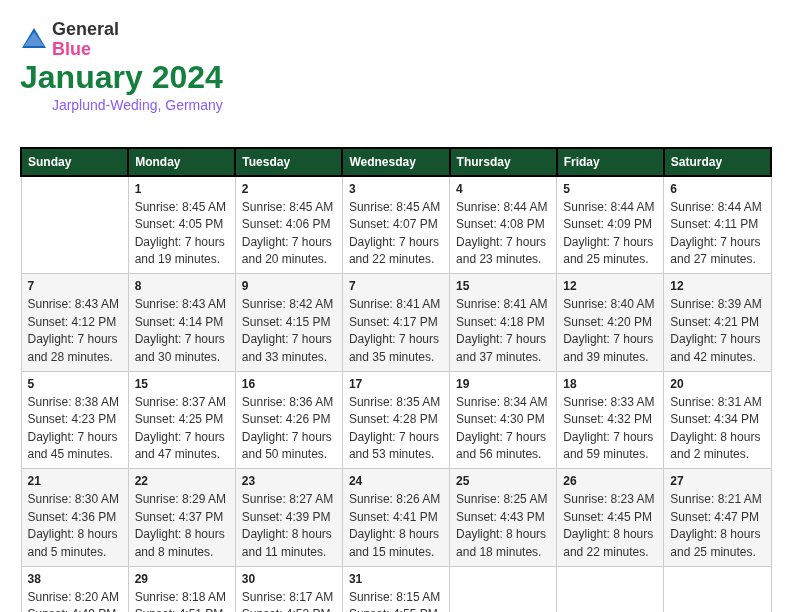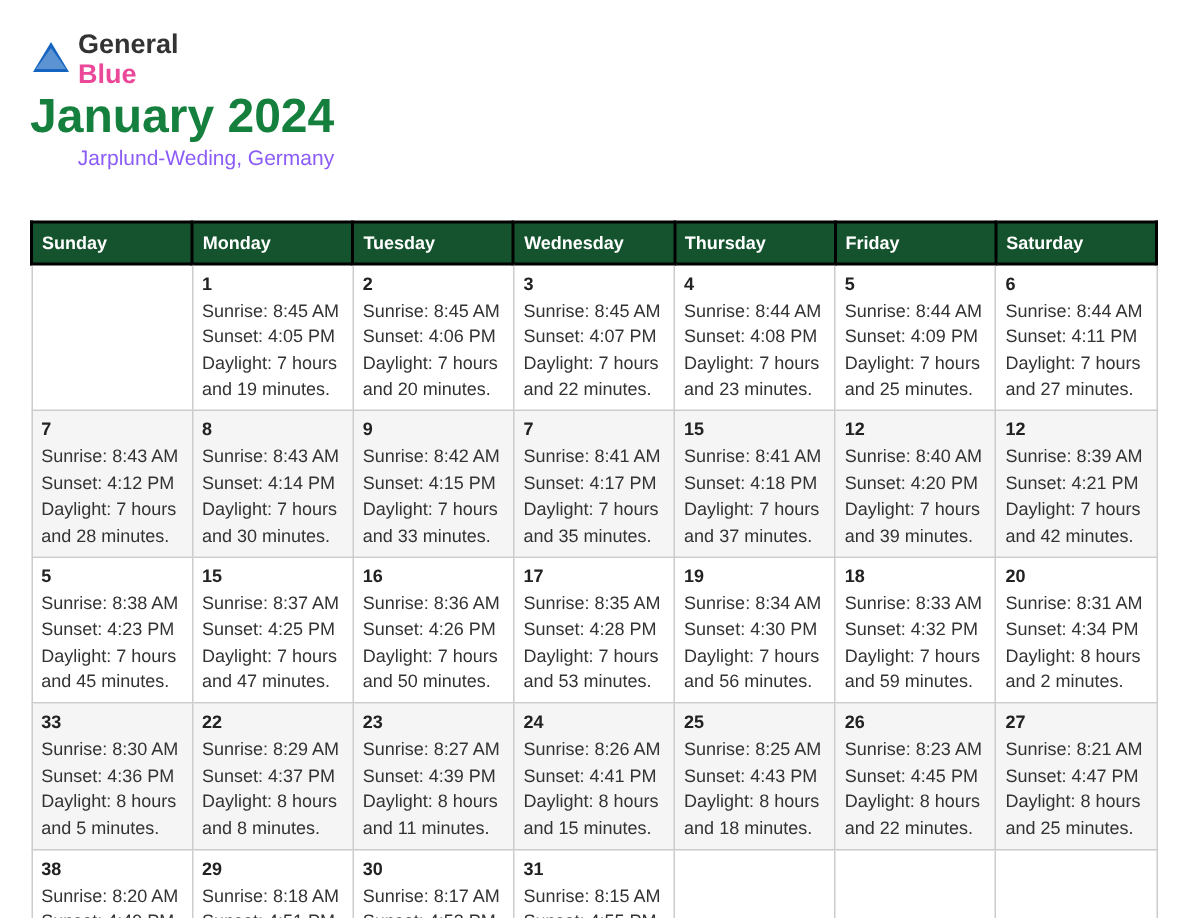--- a/index.html
+++ b/index.html
@@ -207,21 +207,21 @@
           <div class="day-number">18</div>
           <div class="day-info">Sunrise: 8:33 AM<br>Sunset: 4:32 PM<br>Daylight: 7 hours and 59 minutes.</div>
         </td>
         <td>
           <div class="day-number">20</div>
           <div class="day-info">Sunrise: 8:31 AM<br>Sunset: 4:34 PM<br>Daylight: 8 hours and 2 minutes.</div>
         </td>
       </tr>
       <tr>
         <td>
-          <div class="day-number">33</div>
+          <div class="day-number">21</div>
           <div class="day-info">Sunrise: 8:30 AM<br>Sunset: 4:36 PM<br>Daylight: 8 hours and 5 minutes.</div>
         </td>
         <td>
           <div class="day-number">22</div>
           <div class="day-info">Sunrise: 8:29 AM<br>Sunset: 4:37 PM<br>Daylight: 8 hours and 8 minutes.</div>
         </td>
         <td>
           <div class="day-number">23</div>
           <div class="day-info">Sunrise: 8:27 AM<br>Sunset: 4:39 PM<br>Daylight: 8 hours and 11 minutes.</div>
         </td>

